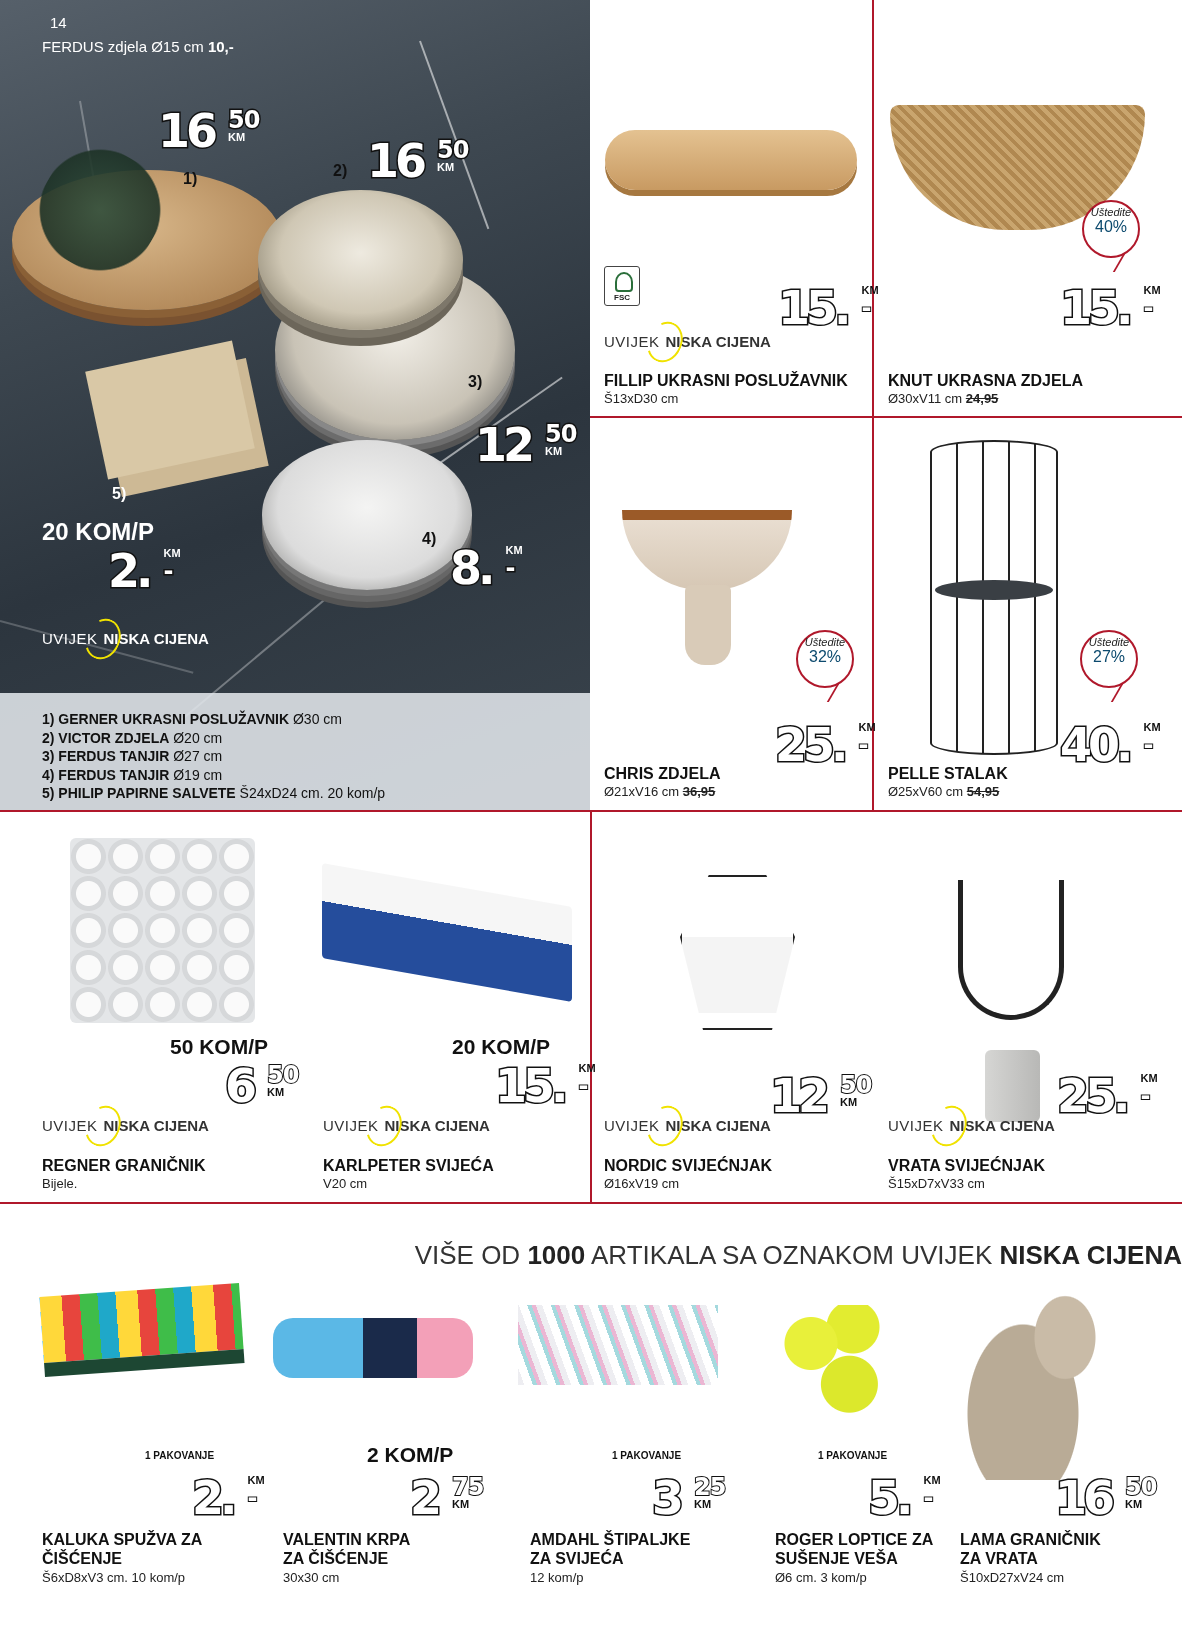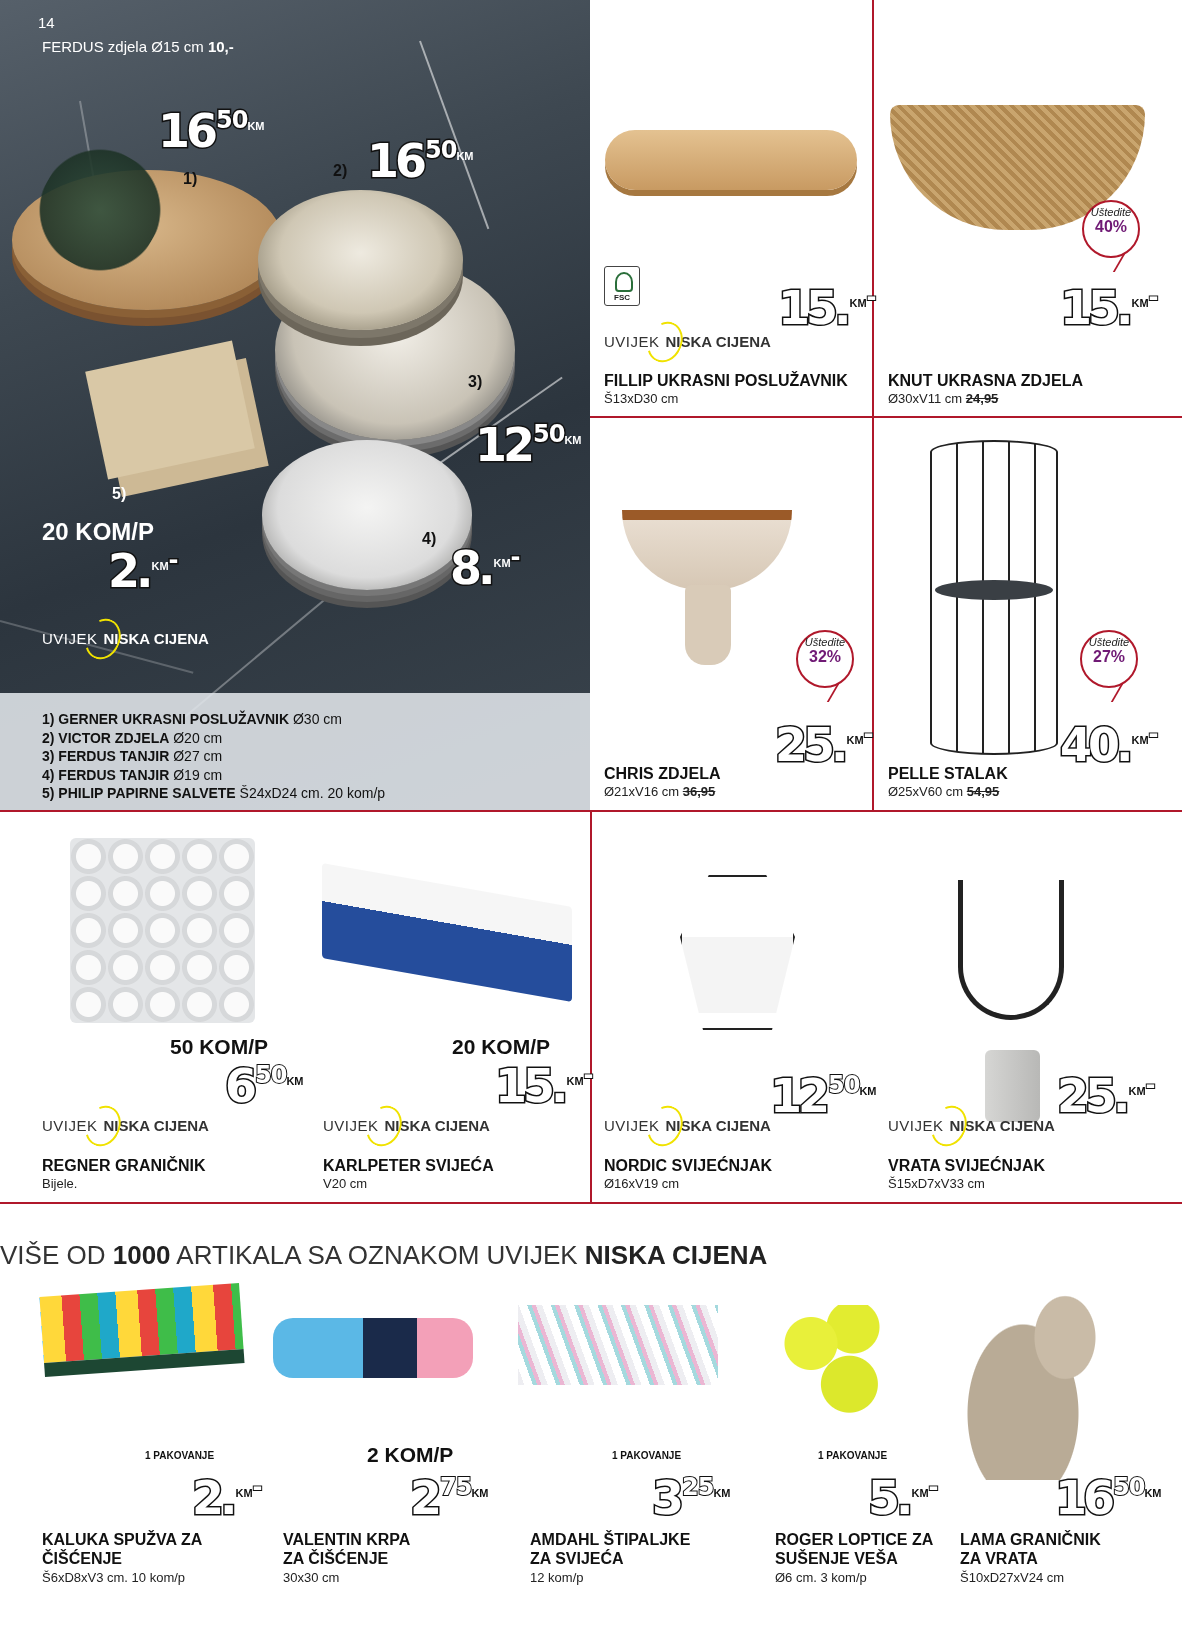--- a/index.html
+++ b/index.html
@@ -1,52 +1,52 @@
 <!DOCTYPE html>
 <html><head>
 <meta charset="utf-8">
 <style>
 *{box-sizing:border-box;margin:0;padding:0}
 body{width:1182px;height:1625px;background:#fff;font-family:"Liberation Sans",sans-serif;color:#1a1a1a;position:relative;overflow:hidden}
 .abs{position:absolute}
 .hero{left:0;top:0;width:590px;height:810px;background:linear-gradient(160deg,#56606a 0%,#3e4851 30%,#2c353e 60%,#3a444d 100%);overflow:hidden}
 .hero .vein{position:absolute;background:rgba(255,255,255,.55);height:2px;transform-origin:left center}
 .hero-panel{left:0;top:693px;width:590px;height:117px;background:rgba(225,230,235,.88)}
-.pagenum{left:38px;top:14px;color:#fff;font-size:15px}
+.pagenum{left:50px;top:14px;color:#fff;font-size:15px}
 .ferdus-note{left:42px;top:38px;color:#fff;font-size:15px}
 .ferdus-note b{font-weight:700}
 .plate{position:absolute;border-radius:50%}
 .lbl{color:#fff;font-weight:700;font-size:16px}
 .lbl.dark{color:#111}
 .kom-white{color:#fff;font-weight:700;font-size:24px}
 .price{position:absolute;font-family:"DejaVu Sans",sans-serif;font-weight:700;line-height:1;display:flex;align-items:flex-start}
 .price .main{font-size:46px;letter-spacing:-4px;color:#fff;-webkit-text-stroke:3px #111;paint-order:stroke fill}
-.price .sup{display:flex;flex-direction:row;align-items:flex-end;margin-left:2px}
+.price .sup{display:flex;flex-direction:column;align-items:flex-start;margin-left:14px}
 .price .cents{font-size:24px;color:#fff;-webkit-text-stroke:2px #111;paint-order:stroke fill;letter-spacing:-1px}
 .price .dash{font-size:24px;color:#fff;-webkit-text-stroke:2px #111;paint-order:stroke fill}
 .price .km{font-size:11px;color:#111;font-family:"Liberation Sans",sans-serif}
 .price.onhero .km{color:#fff}
 .price.onhero .main,.price.onhero .cents,.price.onhero .dash{-webkit-text-stroke:3px #111}
 .badge-logo{position:absolute;display:flex;align-items:center;font-size:15px}
 .badge-logo .u{font-weight:400;color:#333;letter-spacing:.5px}
 .badge-logo .n{font-weight:700;color:#333;margin-left:6px}
 .badge-logo .arc{position:absolute;left:44px;top:-12px;width:34px;height:42px;border:2px solid #f0e200;border-left-color:transparent;border-bottom-color:#f0e200;border-radius:50%;transform:rotate(25deg)}
 .badge-logo.white .u,.badge-logo.white .n{color:#fff}
 .pname{position:absolute;font-weight:700;font-size:16px;color:#111}
 .pdesc{position:absolute;font-size:13px;color:#222}
 .pdesc s{font-weight:700;text-decoration:line-through}
 .save{position:absolute;width:58px;height:58px;border:2px solid #b0182b;border-radius:50%;background:#fff;text-align:center}
 .save .t{font-style:italic;font-size:11px;margin-top:4px;color:#222}
-.save .p{font-weight:700;font-size:16px;color:#701a75}
+.save .p{font-weight:400;font-size:16px;color:#0c4a6e}
 .save:after{content:"";position:absolute;left:20px;bottom:-16px;width:14px;height:18px;border-right:2px solid #b0182b;transform:skewX(-30deg)}
 .vline{position:absolute;width:2px;background:#b0182b}
 .hline{position:absolute;height:2px;background:#b0182b}
 .count{position:absolute;font-weight:700;font-size:21px;color:#111}
 .pack{position:absolute;font-weight:700;font-size:10px;color:#111}
-.banner{position:absolute;left:0;top:1198px;width:1182px;text-align:left;font-size:26px;color:#333}
+.banner{position:absolute;left:0;top:1198px;width:1182px;text-align:right;font-size:26px;color:#333}
 .banner b{font-weight:700;color:#222}
 .prod-shape{position:absolute}
 .fsc{position:absolute;left:604px;top:266px;width:36px;height:40px;border:1.5px solid #444;border-radius:3px;font-size:8px;font-weight:700;text-align:center;padding-top:26px;color:#222}
 .fsc:before{content:"";position:absolute;left:10px;top:5px;width:14px;height:16px;border:2px solid #2a6e3a;border-radius:50% 50% 20% 20%}
 .hero-list{left:42px;top:710px;font-size:14px;line-height:18.5px;color:#111}
 .hero-list b{font-weight:700}
 </style>
 </head>
 <body>
 

